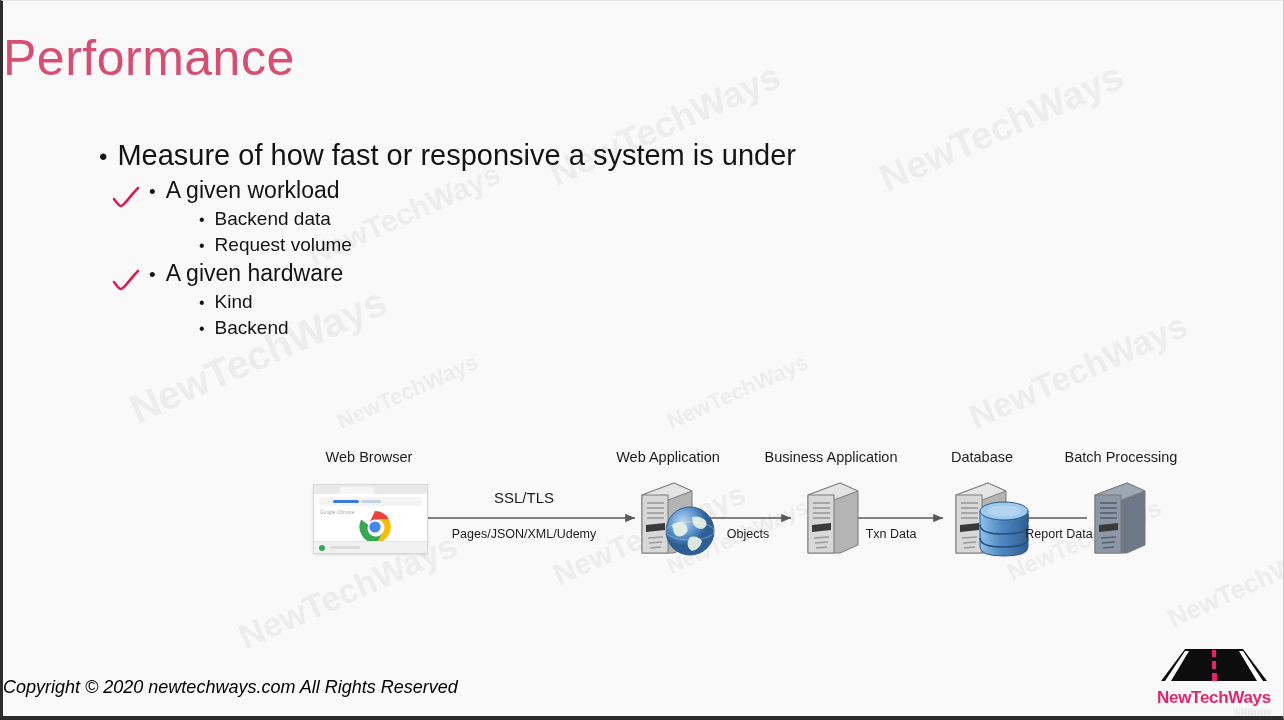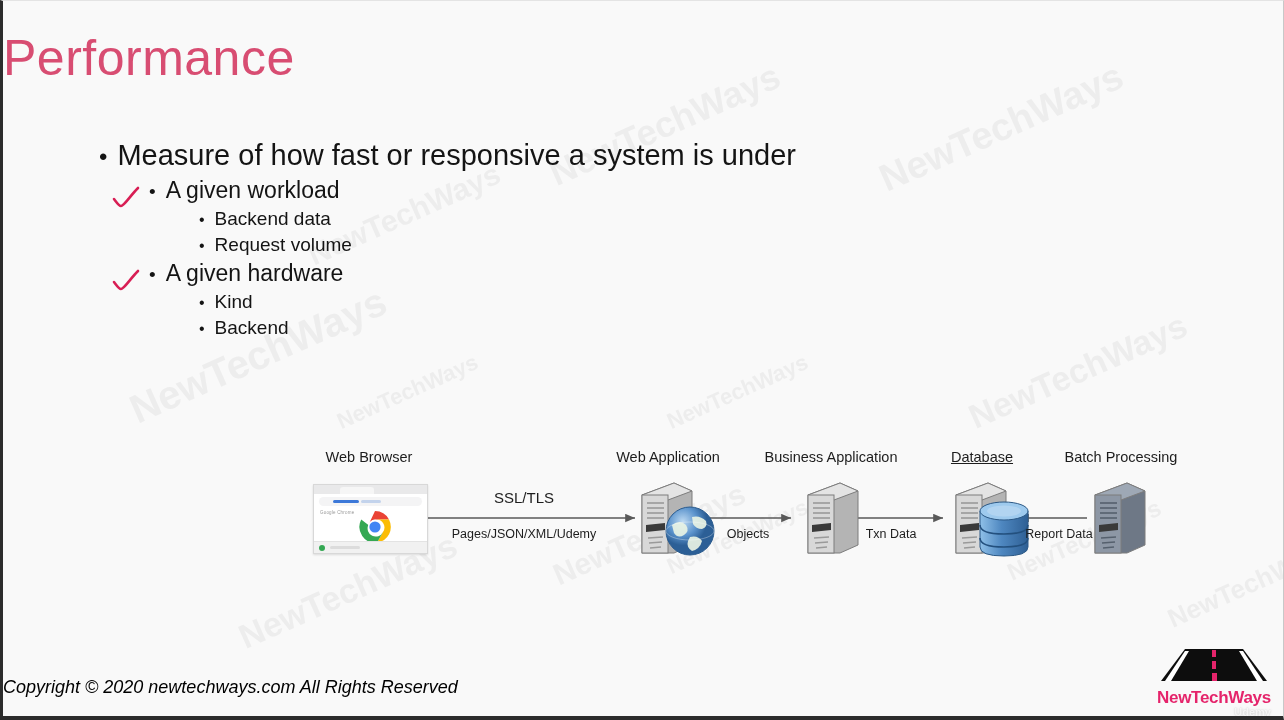--- a/index.html
+++ b/index.html
@@ -438,21 +438,21 @@
         <line x1="15" y1="64" x2="28" y2="63"></line>
         <line x1="16" y1="69" x2="27" y2="68"></line>
       </g>
     </svg></div>
         </div>
       </div>
     <div id="diagram-labels">
         <div class="node-label" style="left: 366px;">Web Browser</div>
         <div class="node-label" style="left: 665px;">Web Application</div>
         <div class="node-label" style="left: 828px;">Business Application</div>
-        <div class="node-label" style="left: 979px; text-decoration: underline;">Database</div>
+        <div class="node-label" style="left: 979px;">Database</div>
         <div class="node-label" style="left: 1118px;">Batch Processing</div>
         <div class="edge-label big" style="left: 521px; top: 40px;">SSL/TLS</div>
         <div class="edge-label" style="left: 521px; top: 78px;">Pages/JSON/XML/Udemy</div>
         <div class="edge-label" style="left: 745px; top: 78px;">Objects</div>
         <div class="edge-label" style="left: 888px; top: 78px;">Txn Data</div>
         <div class="edge-label" style="left: 1056px; top: 78px;">Report Data</div>
       </div>
   </div>
 
   <div id="footer">Copyright © 2020 newtechways.com All Rights Reserved</div>

